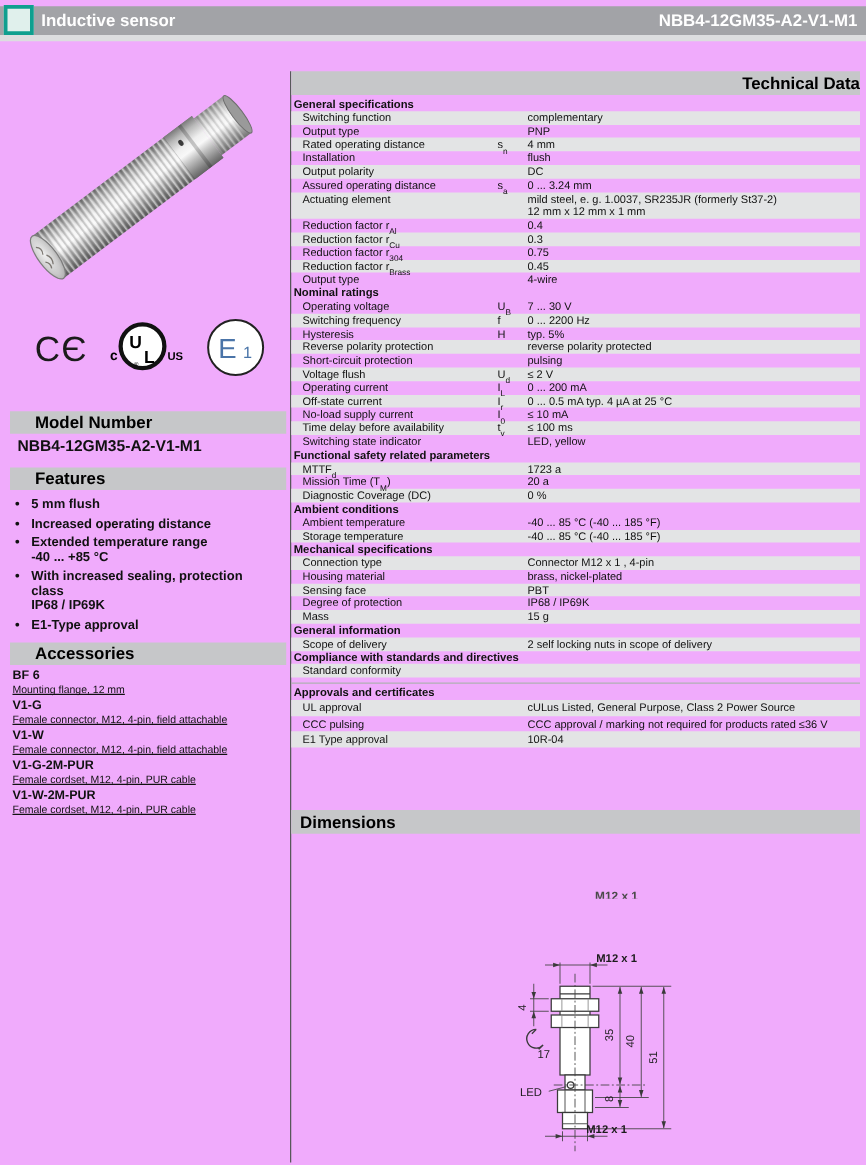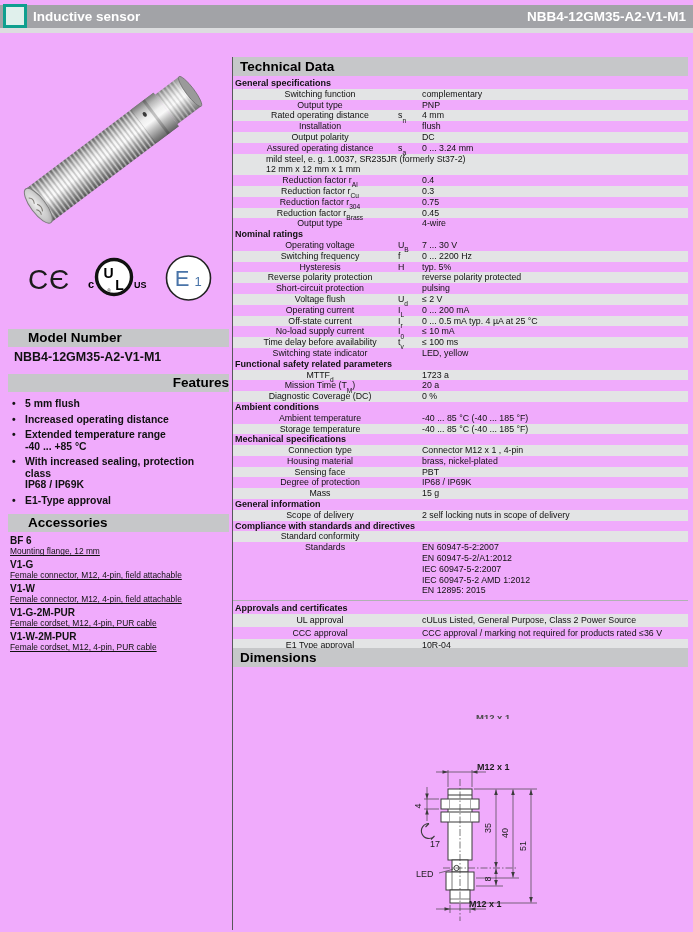--- a/index.html
+++ b/index.html
@@ -27,21 +27,21 @@
   .accessories{position:absolute;left:10px;top:535px;width:218px;}
   .a-item{margin-bottom:2px;}
   .a-name{font-weight:bold;font-size:10px;line-height:11.4px;}
   .a-desc{font-size:8.4px;line-height:10.6px;text-decoration:underline;}
   
   .tech{position:absolute;left:233px;top:78px;width:455px;}
   .t-sec{font-weight:bold;font-size:9px;line-height:10.8px;height:10.8px;padding-left:2px;}
   .t-row{display:flex;min-height:10.8px;line-height:10.8px;font-size:8.8px;padding-left:9px;box-sizing:border-box;}
   .t-row.shaded{background:#e3e4e5;}
   .t-row.tall{min-height:12.6px;line-height:12.6px;}
-  .t-label{width:156px;flex:none;text-align:center;}
+  .t-label{width:156px;flex:none;}
   .t-row.indent .t-label{padding-left:10px;box-sizing:border-box;}
   .t-sym{width:24px;flex:none;}
   .t-val{flex:1;white-space:pre-line;}
   sub{font-size:6.6px;position:relative;top:1.5px;line-height:0;}
   .t-gap{height:4px;border-bottom:1px solid #b0b1b3;margin-bottom:2px;}
   
   .clipped{position:absolute;left:476px;top:712px;width:46px;height:7px;overflow:hidden;
            font-weight:bold;font-size:9.5px;color:#4a4a4a;line-height:11px;}
   svg text{font-family:"Liberation Sans",sans-serif;}
 </style>
@@ -109,21 +109,21 @@
     <g>
       <circle cx="188.5" cy="278" r="22" fill="#fff" stroke="#222" stroke-width="1.6"></circle>
       <text x="182" y="286" font-size="22" fill="#4a74a8" text-anchor="middle">E</text>
       <text x="198" y="286" font-size="13" fill="#4a74a8" text-anchor="middle">1</text>
     </g>
   </svg>
 
   <div class="gbar lbar" style="top:329px;">Model Number</div>
   <div class="model-value">NBB4-12GM35-A2-V1-M1</div>
 
-  <div class="gbar lbar" style="top:374px;text-align:right;">Features</div>
+  <div class="gbar lbar" style="top:374px;">Features</div>
   <div class="features" id="features-list">
       <div class="f-item">
         <span class="f-bullet">•</span>
         <div class="f-lines">
           <div class="f-line">5 mm flush</div>
         </div>
       </div>
       <div class="f-item">
         <span class="f-bullet">•</span>
         <div class="f-lines">
@@ -170,21 +170,21 @@
       <div class="a-item">
         <div class="a-name">V1-G-2M-PUR</div>
         <div class="a-desc">Female cordset, M12, 4-pin, PUR cable</div>
       </div>
       <div class="a-item">
         <div class="a-name">V1-W-2M-PUR</div>
         <div class="a-desc">Female cordset, M12, 4-pin, PUR cable</div>
       </div>
     </div>
 
-  <div class="gbar rbar" style="top:57px;">Technical Data</div>
+  <div class="gbar rbar" style="top:57px;text-align:right;">Technical Data</div>
   <div class="tech" id="tech-body">
       <div class="t-sec">General specifications</div>
       <div class="t-row shaded">
         <span class="t-label">Switching function</span>
         <span class="t-sym"></span>
         <span class="t-val">complementary</span>
       </div>
       <div class="t-row">
         <span class="t-label">Output type</span>
         <span class="t-sym"></span>
@@ -204,20 +204,21 @@
         <span class="t-label">Output polarity</span>
         <span class="t-sym"></span>
         <span class="t-val">DC</span>
       </div>
       <div class="t-row">
         <span class="t-label">Assured operating distance</span>
         <span class="t-sym">s<sub>a</sub></span>
         <span class="t-val">0 ... 3.24 mm</span>
       </div>
       <div class="t-row shaded">
+        <span class="t-label">Actuating element</span>
         <span class="t-sym"></span>
         <span class="t-val">mild steel, e. g. 1.0037, SR235JR (formerly St37-2)
 12 mm x 12 mm x 1 mm</span>
       </div>
       <div class="t-row">
         <span class="t-label">Reduction factor r<sub>Al</sub></span>
         <span class="t-sym"></span>
         <span class="t-val">0.4</span>
       </div>
       <div class="t-row shaded">
@@ -353,39 +354,30 @@
       <div class="t-row shaded">
         <span class="t-label">Scope of delivery</span>
         <span class="t-sym"></span>
         <span class="t-val">2 self locking nuts in scope of delivery</span>
       </div>
       <div class="t-sec">Compliance with standards and directives</div>
       <div class="t-row shaded">
         <span class="t-label">Standard conformity</span>
         <span class="t-sym"></span>
         <span class="t-val"></span>
-      </div>
-      <div class="t-row indent">
-        <span class="t-label">Standards</span>
-        <span class="t-sym"></span>
-        <span class="t-val">EN 60947-5-2:2007
-EN 60947-5-2/A1:2012
-IEC 60947-5-2:2007
-IEC 60947-5-2 AMD 1:2012
-EN 12895: 2015</span>
       </div>
       <div class="t-gap"></div>
       <div class="t-sec">Approvals and certificates</div>
       <div class="t-row shaded tall">
         <span class="t-label">UL approval</span>
         <span class="t-sym"></span>
         <span class="t-val">cULus Listed, General Purpose, Class 2 Power Source</span>
       </div>
       <div class="t-row tall">
-        <span class="t-label">CCC approval</span>
+        <span class="t-label">CCC pulsing</span>
         <span class="t-sym"></span>
         <span class="t-val">CCC approval / marking not required for products rated ≤36 V</span>
       </div>
       <div class="t-row shaded tall">
         <span class="t-label">E1 Type approval</span>
         <span class="t-sym"></span>
         <span class="t-val">10R-04</span>
       </div>
     </div>
 

